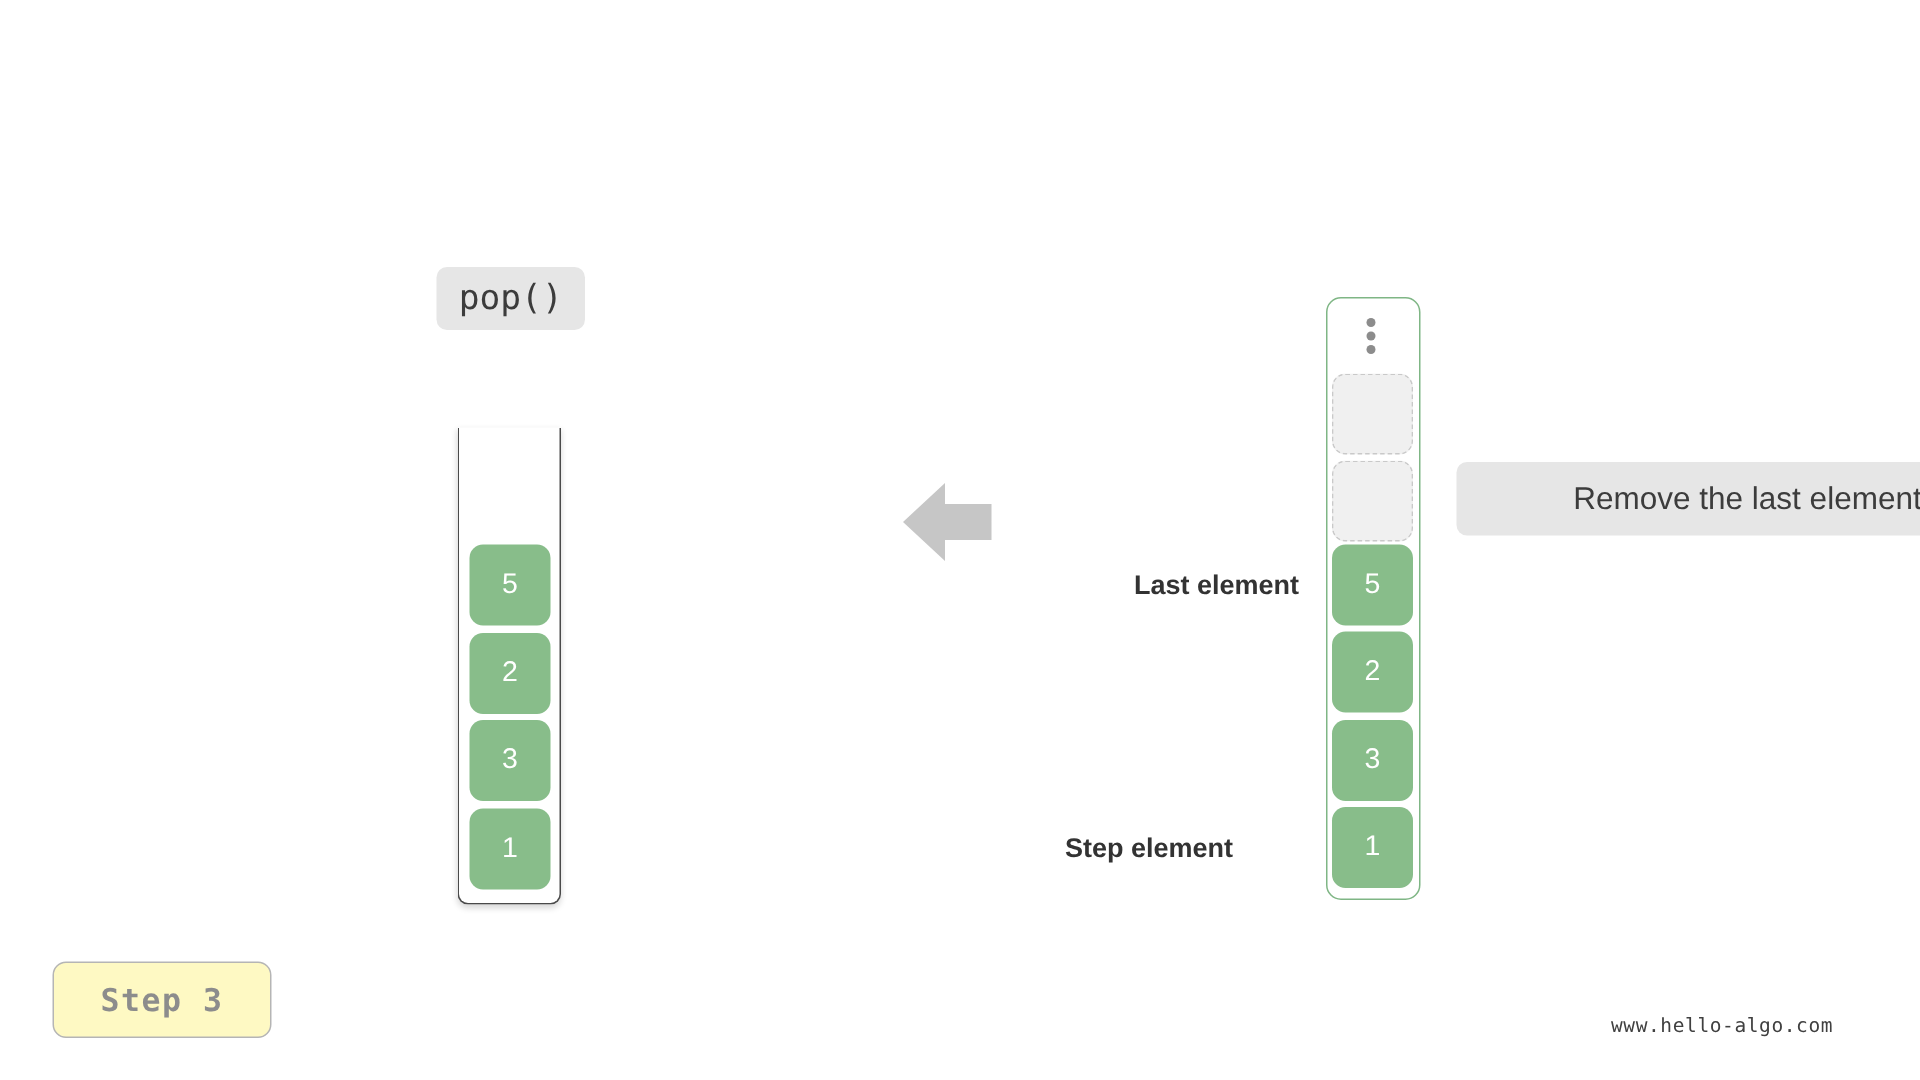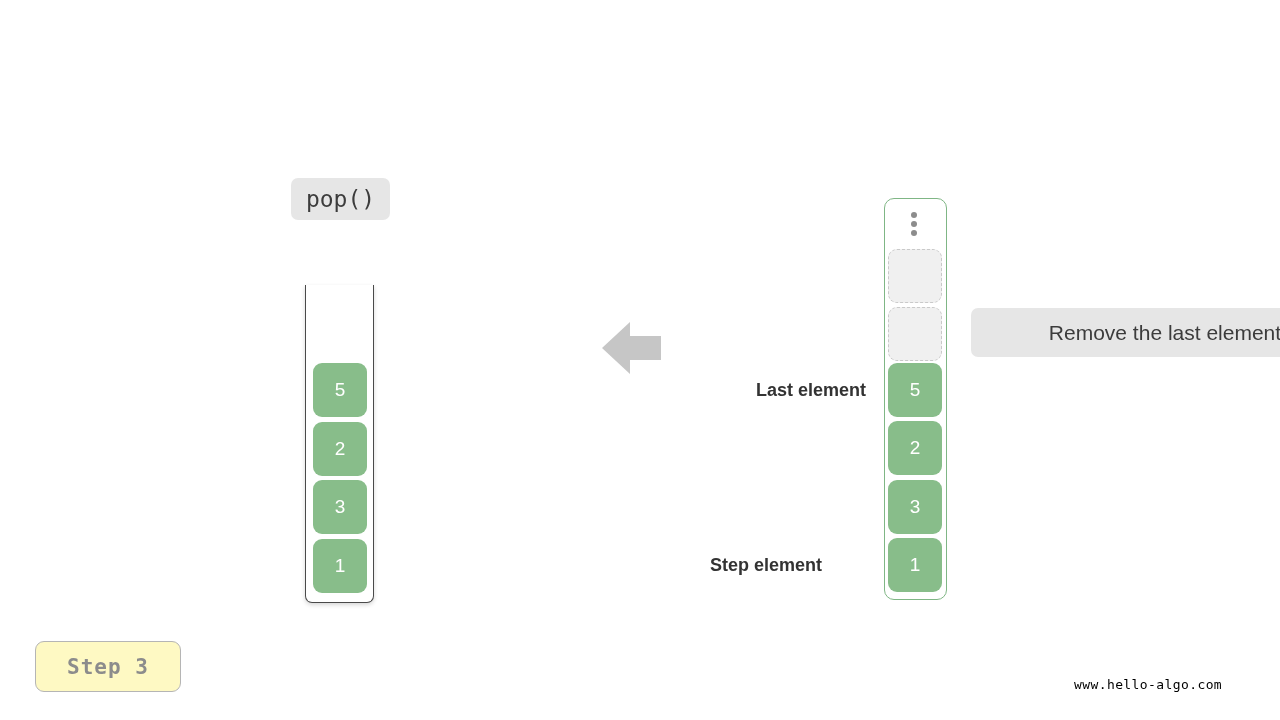--- a/index.html
+++ b/index.html
@@ -199,21 +199,21 @@
     letter-spacing: 1px;
   }
 
   
   .watermark {
     position: absolute;
     left: 1074px;
     top: 677px;
     font-family: "DejaVu Sans Mono", "Liberation Mono", monospace;
     font-size: 13px;
-    color: #000000;
+    color: #404040;
     letter-spacing: 0.4px;
     white-space: nowrap;
   }
 </style>
 </head>
 <body>
 
 <div class="stage">
 
   <div class="op-chip">pop()</div>

